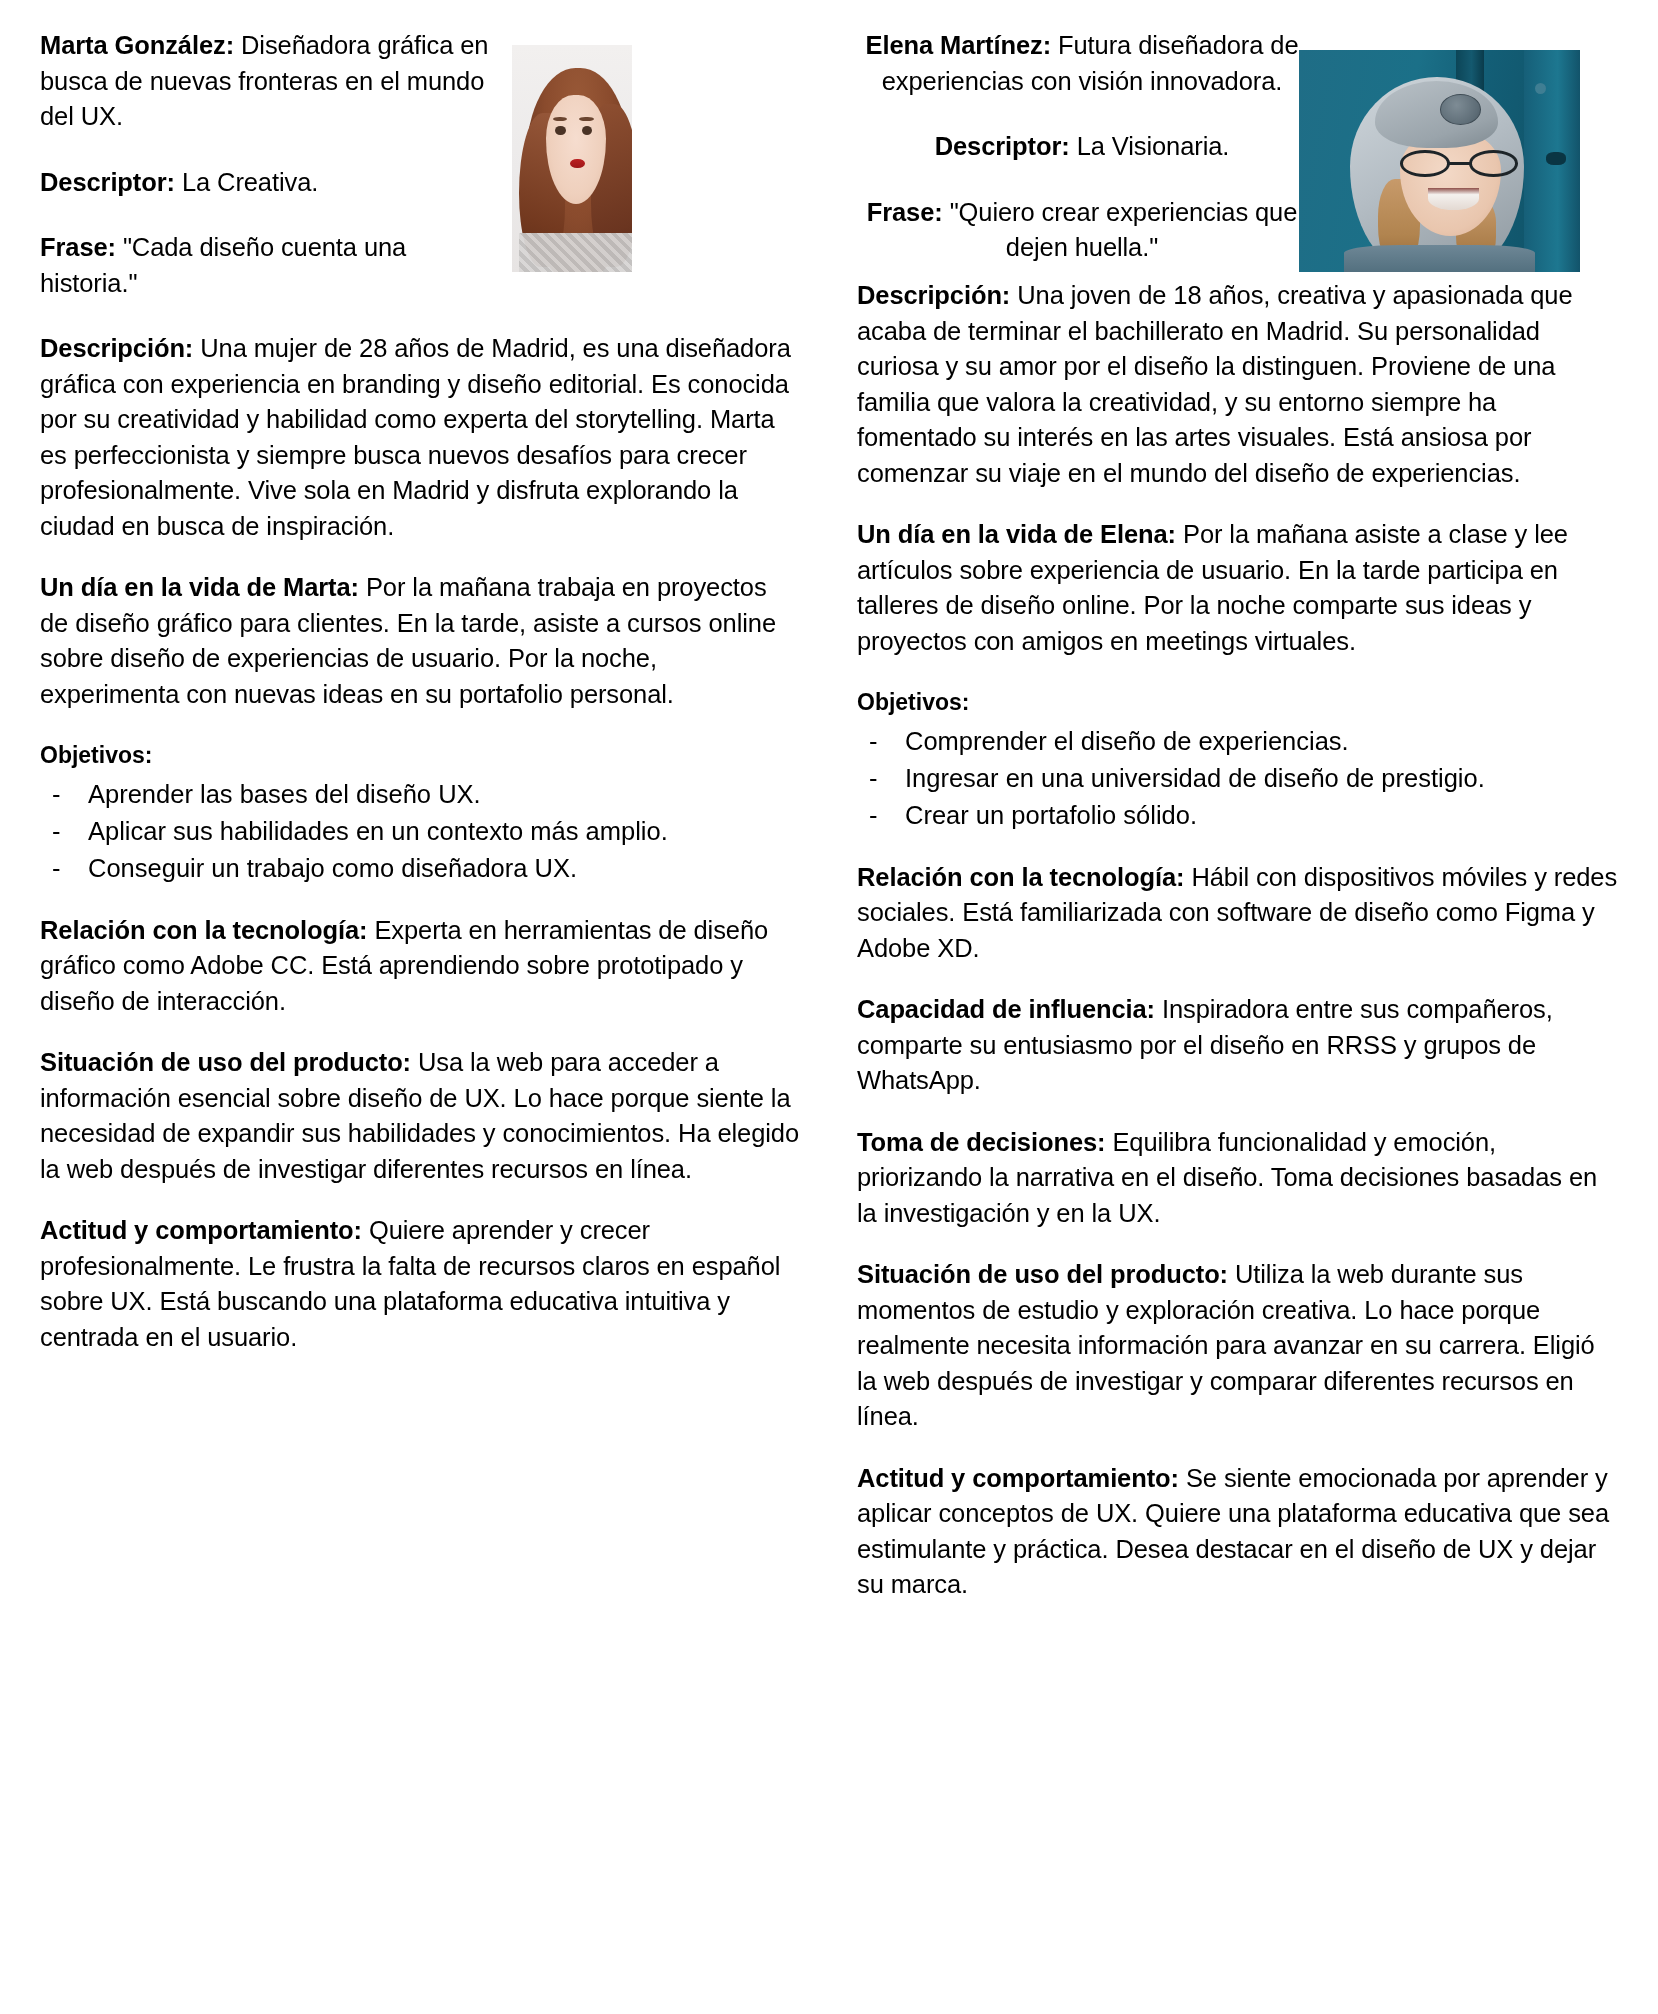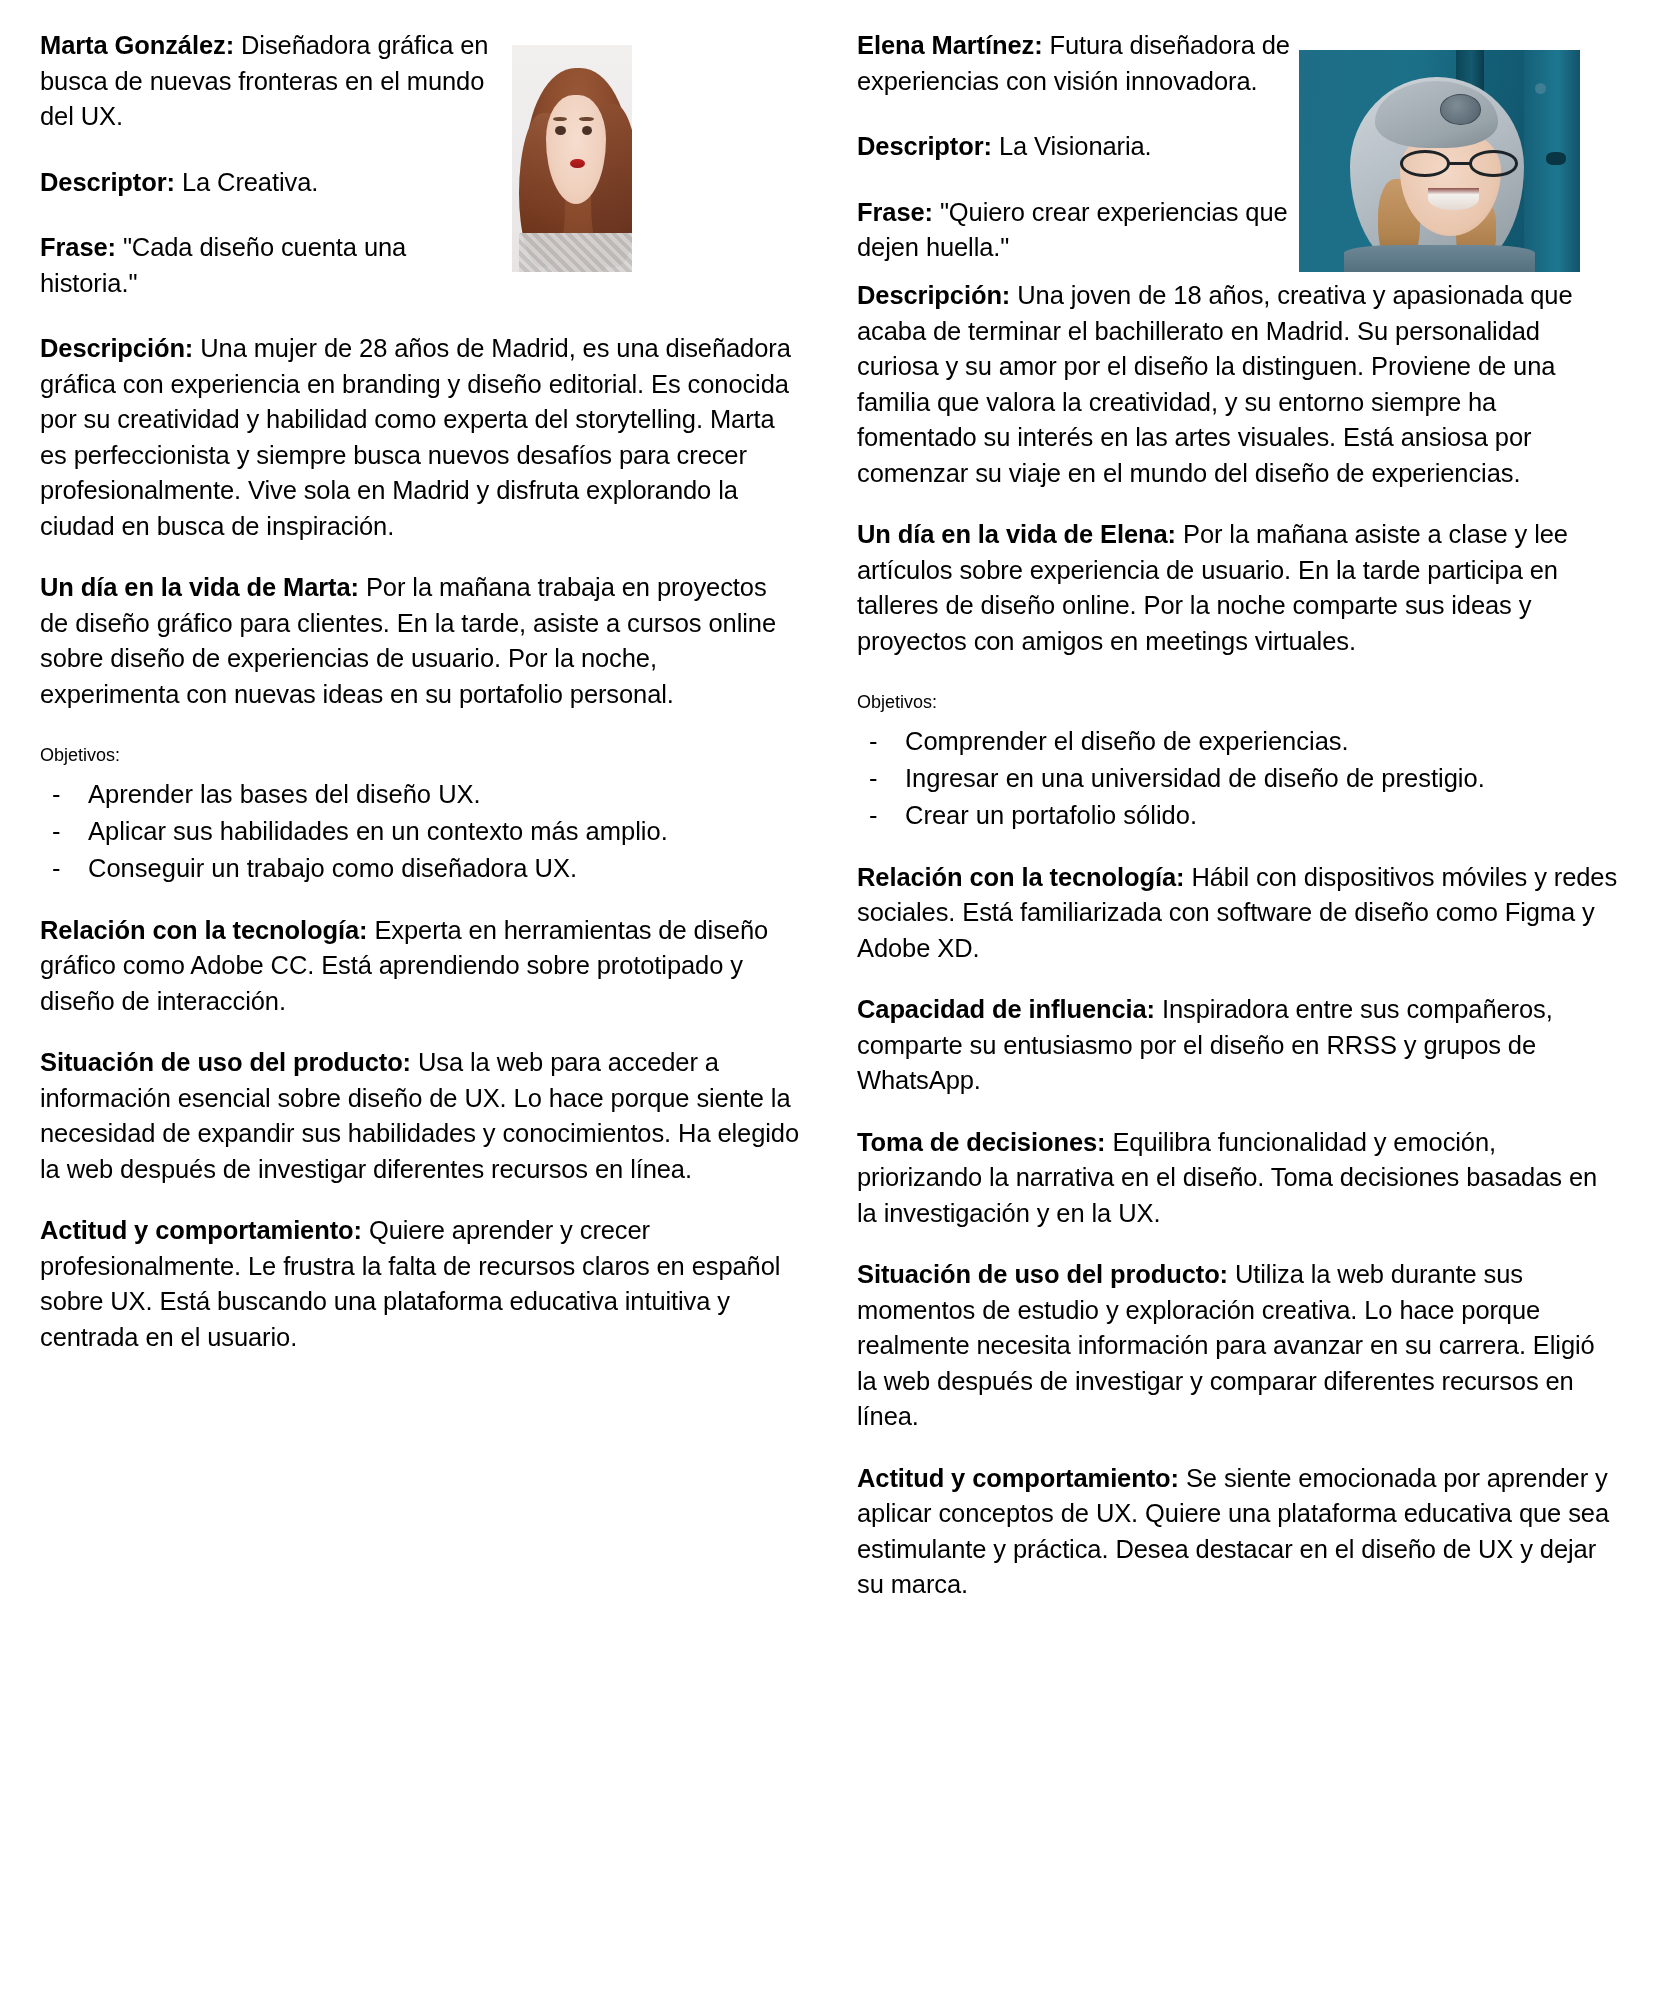--- a/index.html
+++ b/index.html
@@ -33,20 +33,21 @@
   
   .head-block {
     position: relative;
     min-height: 250px;
   }
   .head-text {
     width: 470px;
   }
   .col-right .head-text {
     width: 450px;
+    text-align: center;
   }
   p.para {
     font-size: 25.5px;
     line-height: 35.5px;
     margin: 0 0 26px 0;
     letter-spacing: -0.1px;
   }
   .head-text p.para {
     margin-bottom: 30px;
   }
@@ -289,23 +290,23 @@
     position: absolute;
     left: 16%;
     bottom: 0;
     width: 68%;
     height: 12%;
     background: linear-gradient(180deg, #6e8796 0%, #53707f 100%);
     border-radius: 30% 30% 0 0;
   }
   
   .goals-title {
-    font-size: 18px;
+    font-size: 23px;
     line-height: 35.5px;
-    font-weight: normal;
+    font-weight: bold;
     margin: 8px 0 2px 0;
   }
   ul.goals {
     list-style: none;
     margin: 0 0 26px 0;
     padding: 0;
   }
   ul.goals li {
     font-size: 25.5px;
     line-height: 37px;

